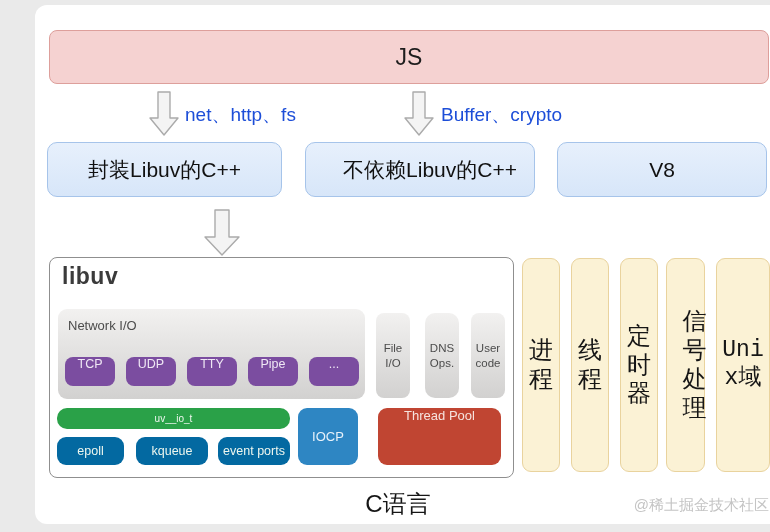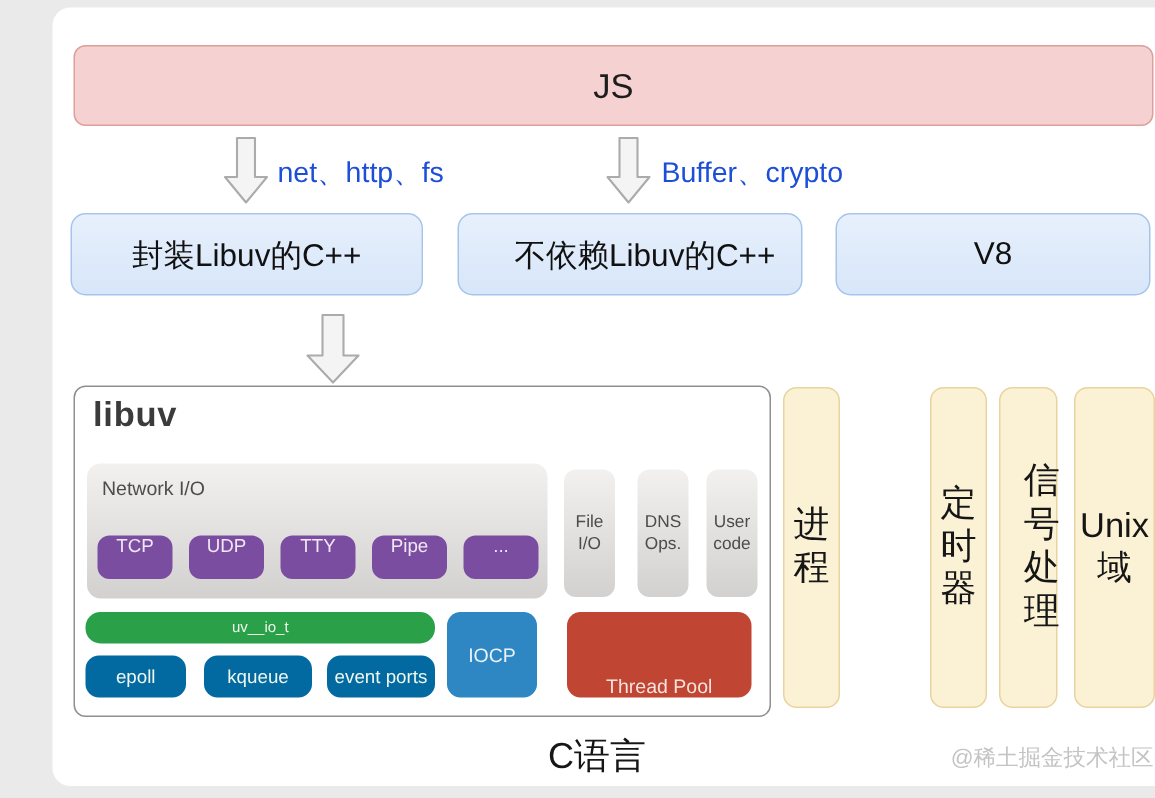--- a/index.html
+++ b/index.html
@@ -85,21 +85,21 @@
   }
   .iocp-box {
     left: 248px; top: 150px; width: 60px; height: 57px;
     background: #2e86c3; border-radius: 9px;
     display: flex; align-items: center; justify-content: center;
     font-size: 13px; color: #e8f2fa;
   }
   .thread-box {
     left: 328px; top: 150px; width: 123px; height: 57px;
     background: #c04532; border-radius: 9px;
-    display: flex; align-items: flex-end; justify-content: center;
+    display: flex; align-items: flex-start; justify-content: center;
     font-size: 13px; color: #f6e3de;
   }
 
   
   .ybar {
     top: 258px; height: 214px;
     background: #fbf2d5; border: 1px solid #e9d39e; border-radius: 9px;
     display: flex; align-items: center; justify-content: center;
     font-size: 24px; line-height: 1.2; color: #161616;
     text-align: center; overflow-wrap: break-word; word-break: break-word;
@@ -167,21 +167,21 @@
       </div>
       <div class="abs chip" style="left:251px;">
         <span>...</span>
       </div>
     </div>
 
     <div class="abs gray-col" style="left:326px;">
       <span>File</span>
       <span>I/O</span>
     </div>
-    <div class="abs gray-col" style="left:375px;">
+    <div class="abs gray-col" style="left:375px;border-radius:10px;">
       <span>DNS</span>
       <span>Ops.</span>
     </div>
     <div class="abs gray-col" style="left:421px;">
       <span>User</span>
       <span>code</span>
     </div>
 
     <div class="abs uv-bar">
       <span>uv__io_t</span>
@@ -199,19 +199,20 @@
 
     <div class="abs iocp-box">
       <span>IOCP</span>
     </div>
     <div class="abs thread-box">
       <span>Thread Pool</span>
     </div>
   </div>
 
   <div class="abs ybar" style="left:495px; width:38px;">进程</div>
+  <div class="abs ybar" style="left:544px; width:38px;">线程</div>
   <div class="abs ybar" style="left:593px; width:38px;">定时器</div>
   <div class="abs ybar" style="left:639px; width:39px;padding-left:20px;">信号处理</div>
-  <div class="abs ybar" style="left:689px; width:54px; font-size:23px;">Unix域</div>
+  <div class="abs ybar" style="left:689px; width:54px; font-size:23px;font-family:Liberation Mono, monospace;">Unix域</div>
 
   <div class="abs c-label">C语言</div>
   <div class="abs watermark">@稀土掘金技术社区</div>
 </div>
 
 </body></html>

